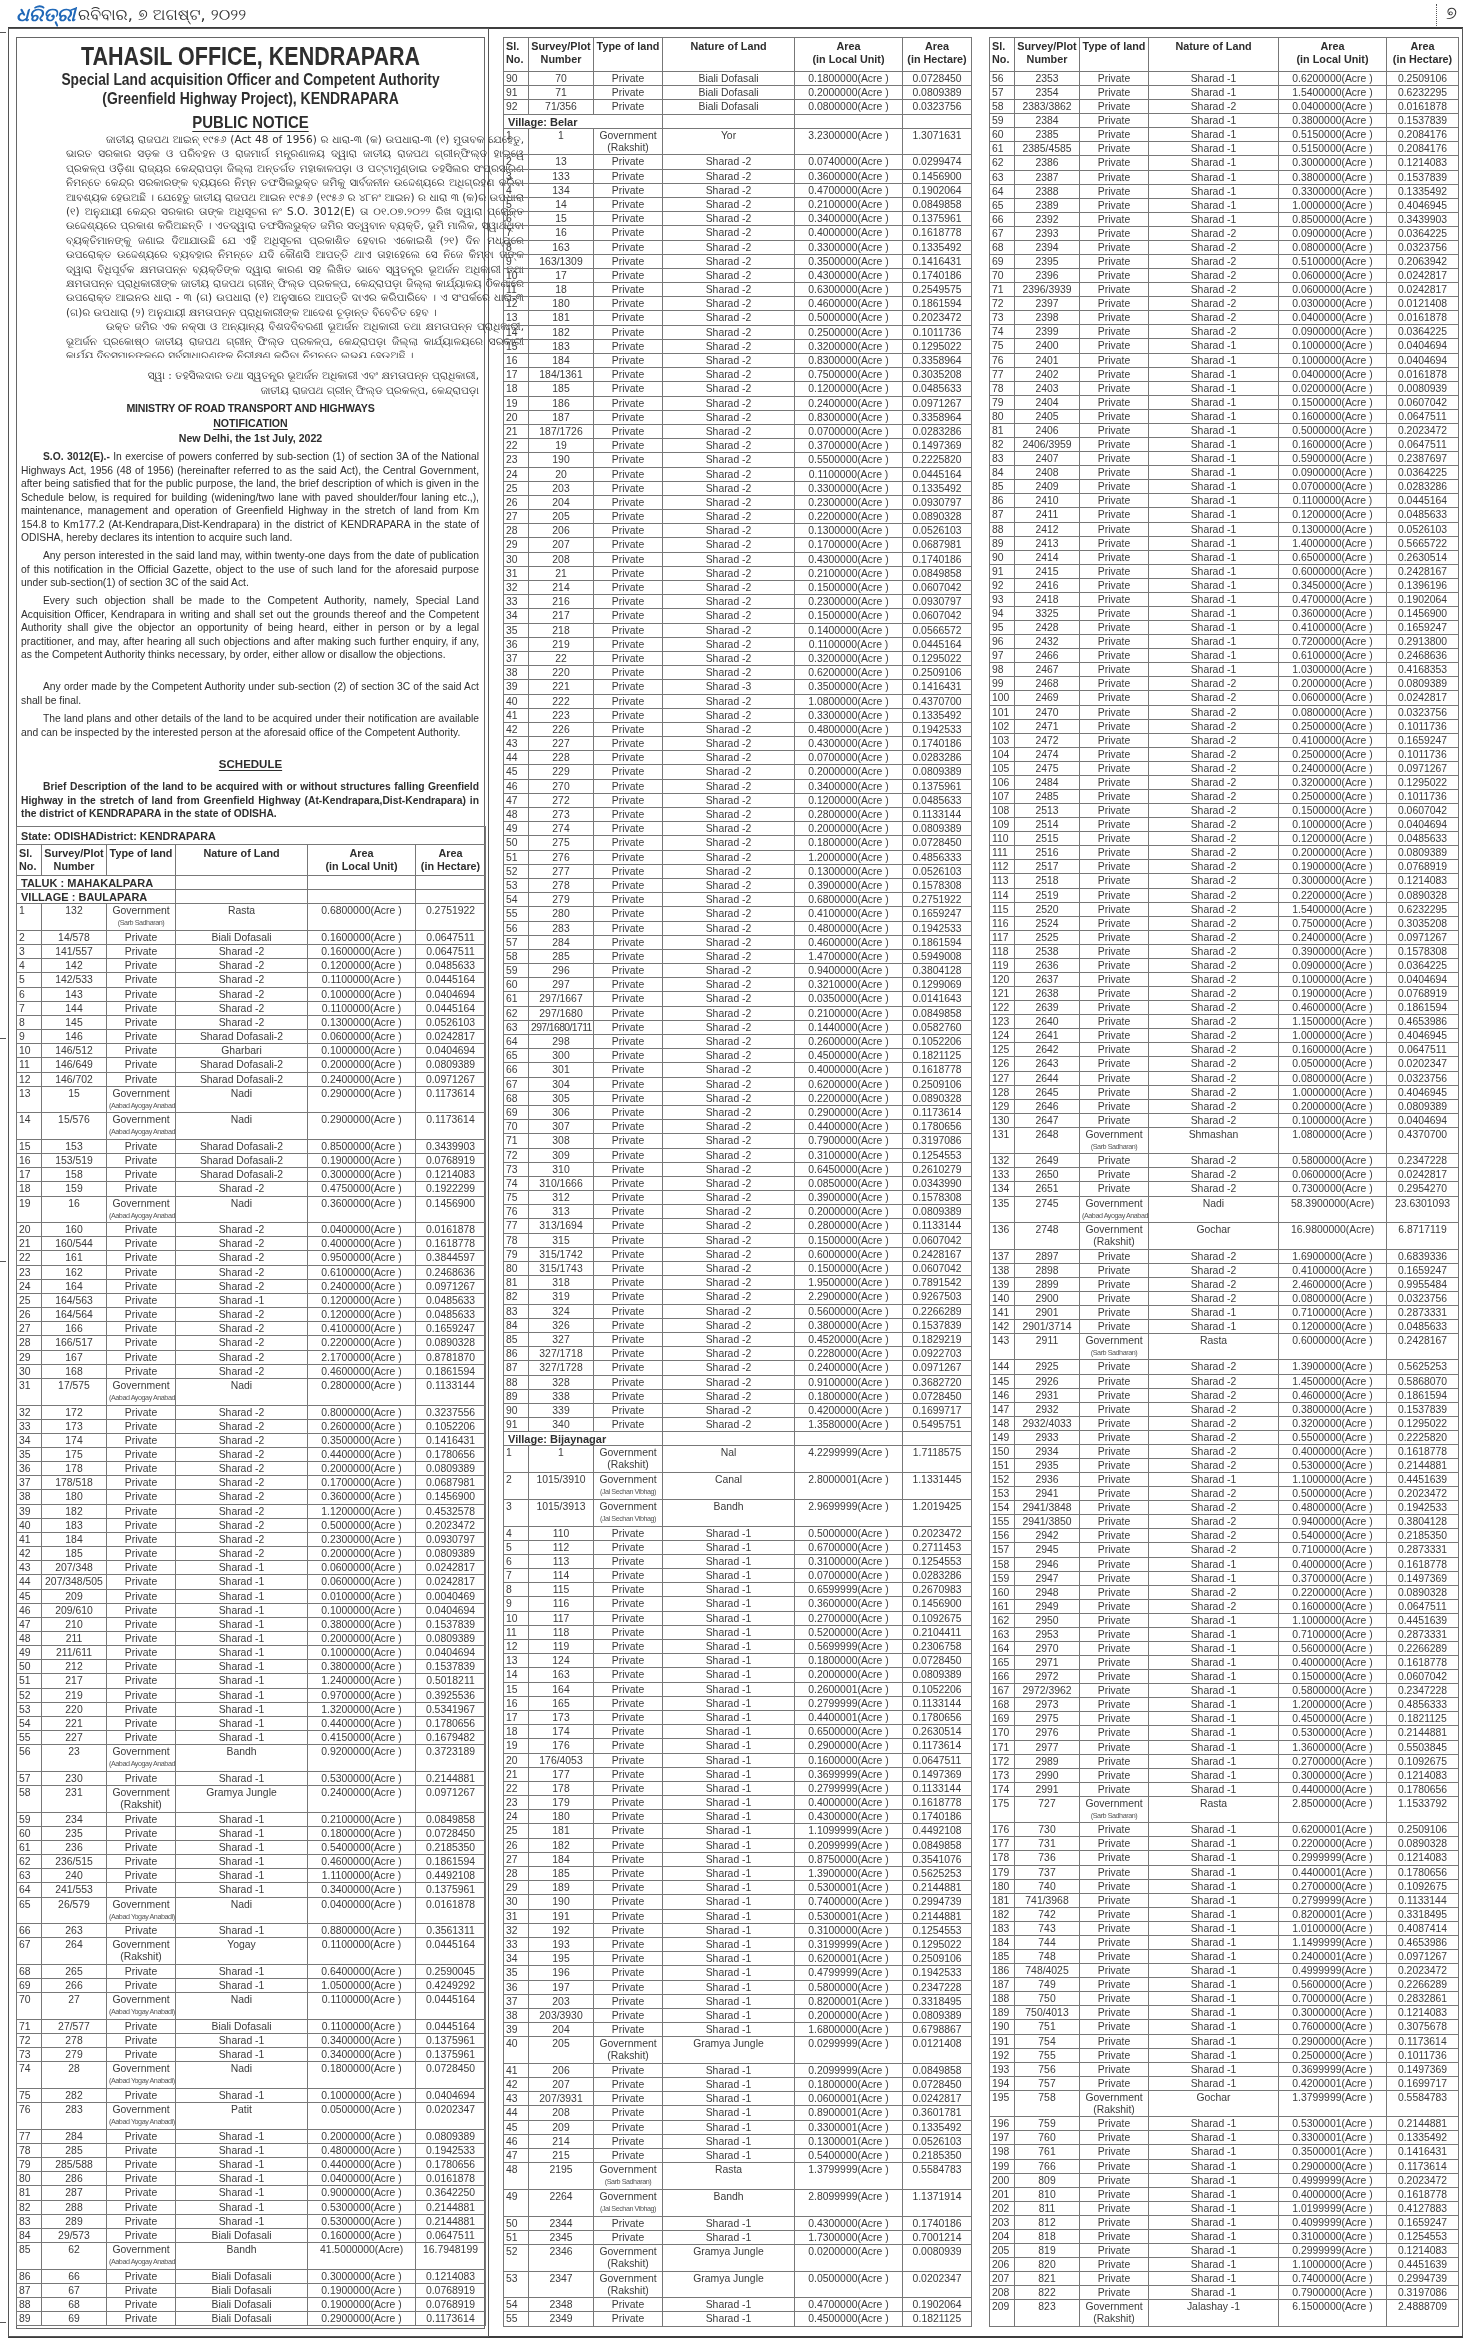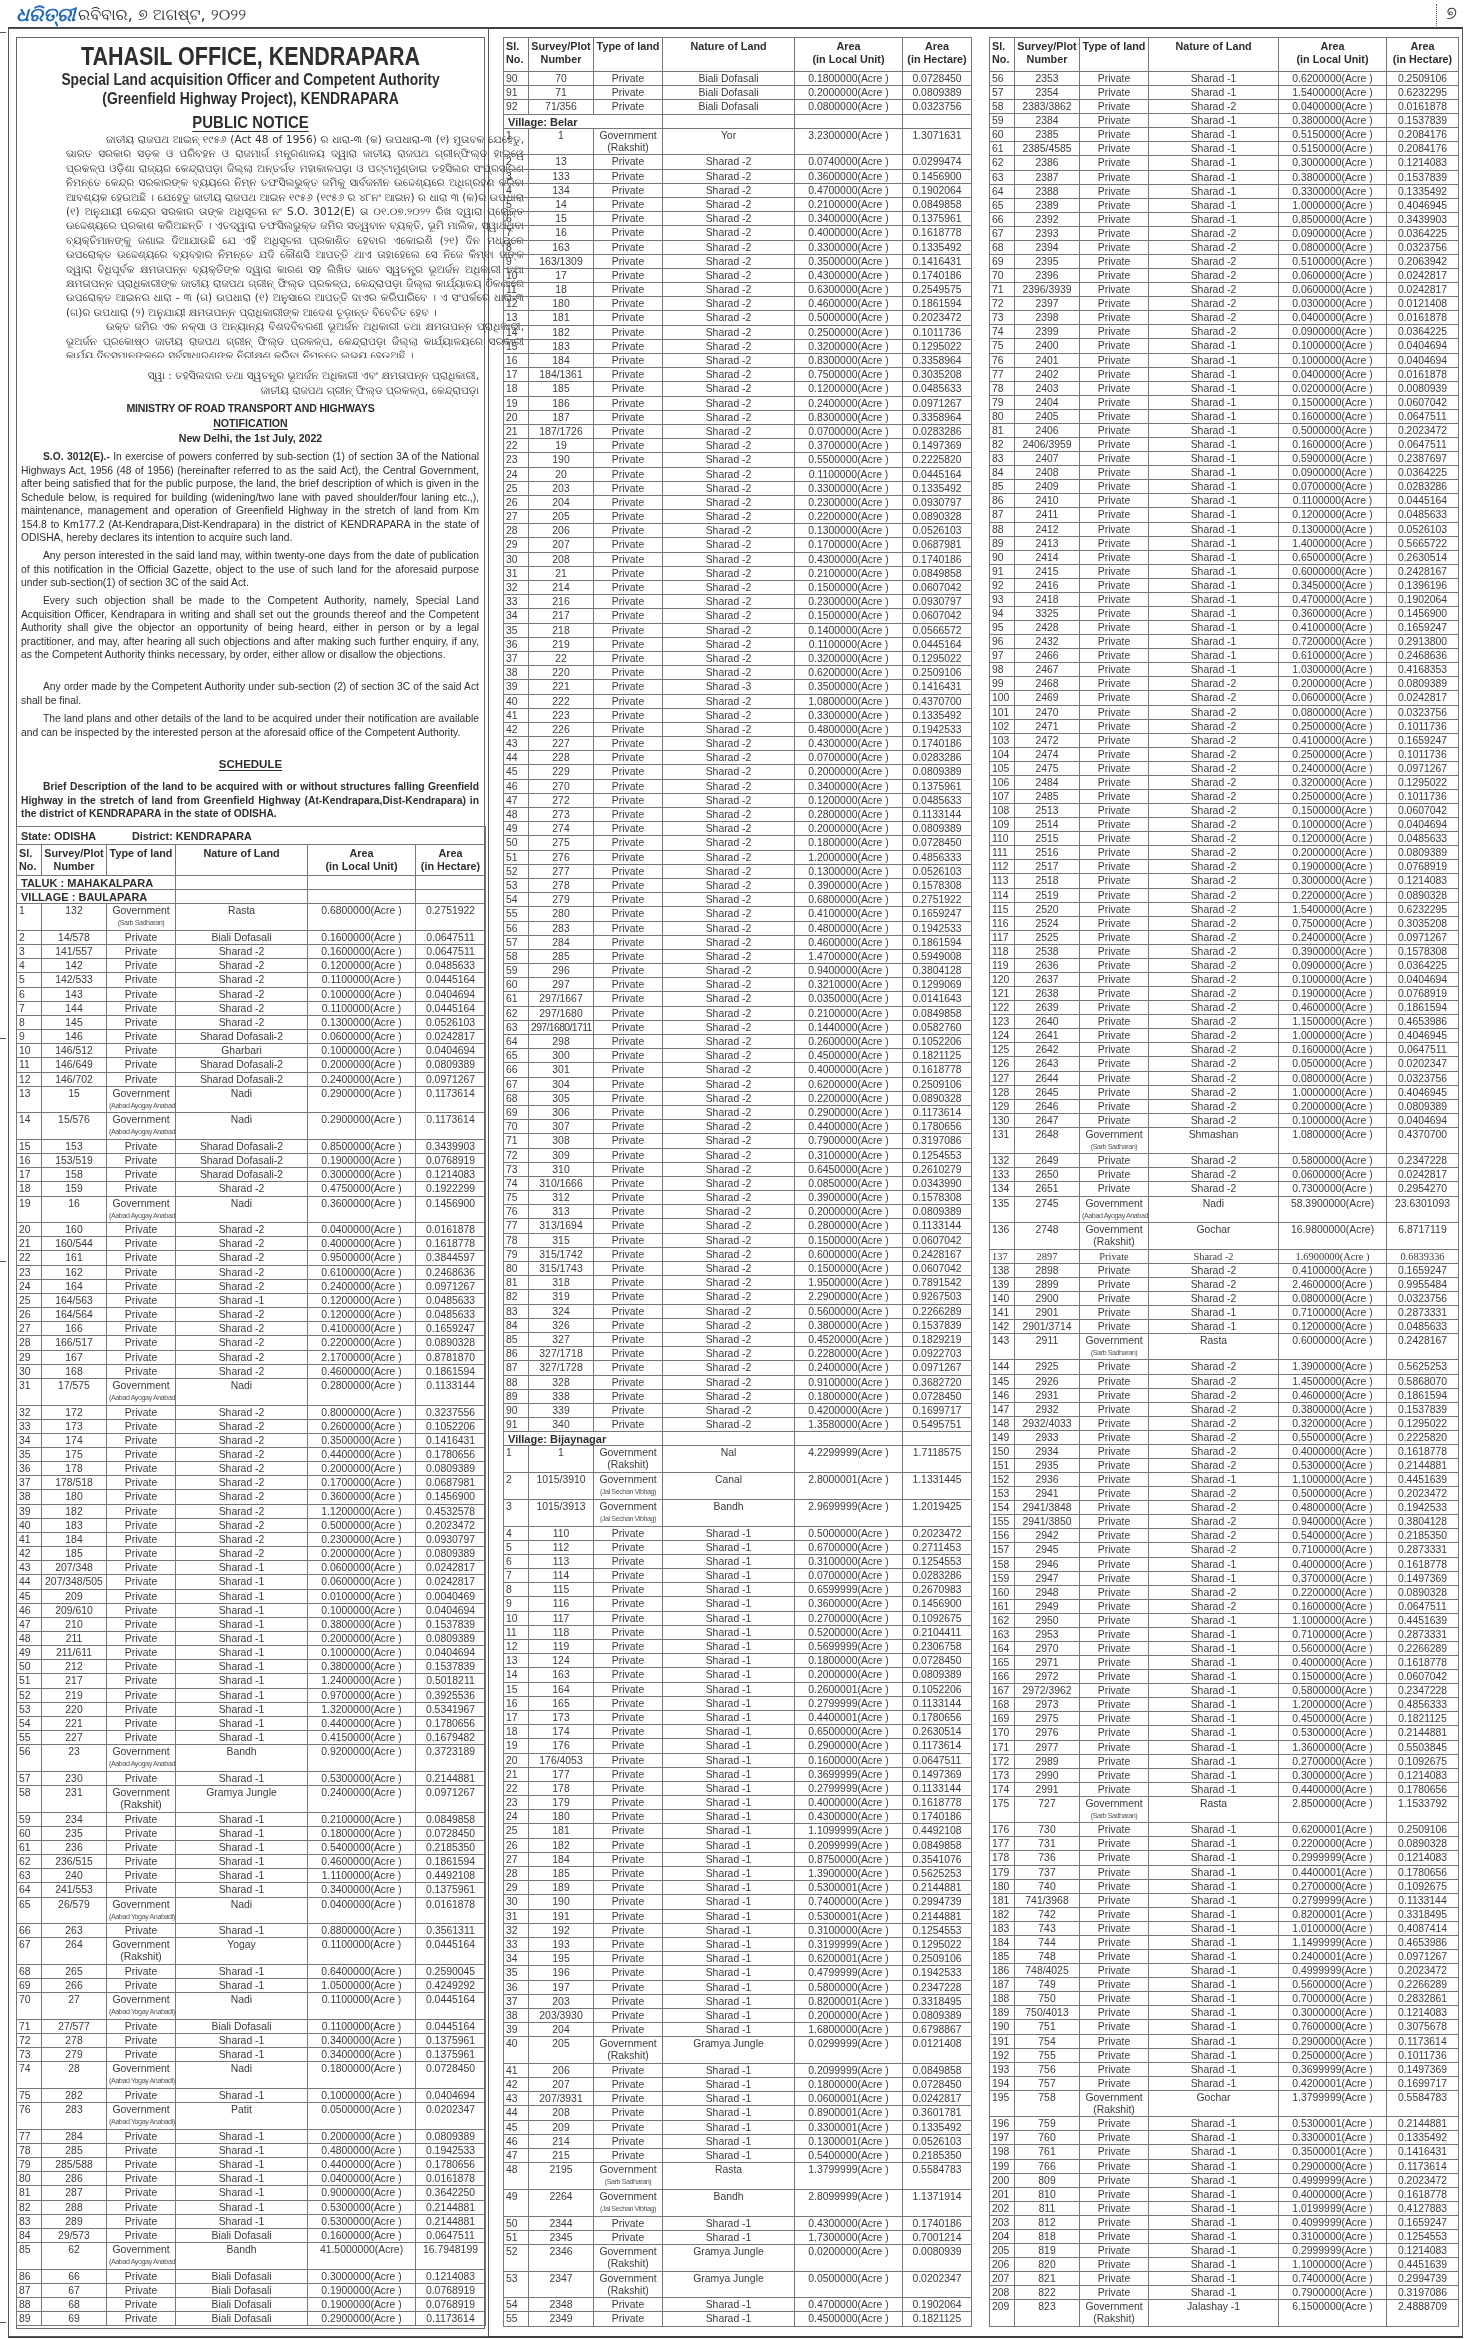--- a/index.html
+++ b/index.html
@@ -48,21 +48,21 @@
   .p5 { top:712px; height:41px; }
   .h-sched { top:758px; font-size:11.5px; font-weight:bold; }
   .brief { top:780px; height:42px; font-weight:bold; }
 
   
   table.sched { position:absolute; border-collapse:collapse; table-layout:fixed; }
   table.sched th, table.sched td { border:1px solid #777; padding:0 2px; overflow:hidden; }
   table.sched th { font-size:10.8px; line-height:13px; font-weight:bold; vertical-align:top; text-align:center; white-space:pre-line; color:#2e2e2e; padding-top:2px; }
   table.sched th.h-left { text-align:left; }
   table.sched th.state-cell { text-align:left; white-space:nowrap; padding-left:4px; vertical-align:middle; }
-  .state-cell .dist { margin-left:36px; }
+  .state-cell .dist { }
   table.sched td { font-size:10.4px; line-height:12px; vertical-align:top; color:#3b3b3b; white-space:nowrap; padding-top:1px; }
   td.c-sl { text-align:left; padding-left:3px; }
   td.c-c { text-align:center; }
   td.tight { letter-spacing:-0.6px; padding:1px 0 0 0; }
   td .sub { font-size:10.4px; line-height:12px; }
   td .sub.sm { font-size:7.2px; letter-spacing:-0.45px; color:#555; }
   tr.sec td.sec-label { font-weight:bold; font-size:11px; color:#2e2e2e; text-align:left; padding-left:4px; }
 </style>
 </head>
 <body>
@@ -3422,21 +3422,21 @@
           <td class="c-sl">136</td>
           <td class="c-c">2748</td>
           <td class="c-c">
             <div>Government</div>
             <div class="sub">(Rakshit)</div>
           </td>
           <td class="c-c">Gochar</td>
           <td class="c-c">16.9800000(Acre)</td>
           <td class="c-c">6.8717119</td>
         </tr>
-        <tr style="height: 14.08px; font-family: Liberation Serif, serif;">
+        <tr style="height: 14.08px;">
           <td class="c-sl">137</td>
           <td class="c-c">2897</td>
           <td class="c-c">
             <div>Private</div>
           </td>
           <td class="c-c">Sharad -2</td>
           <td class="c-c">1.6900000(Acre )</td>
           <td class="c-c">0.6839336</td>
         </tr>
         <tr style="height: 14.08px;">

